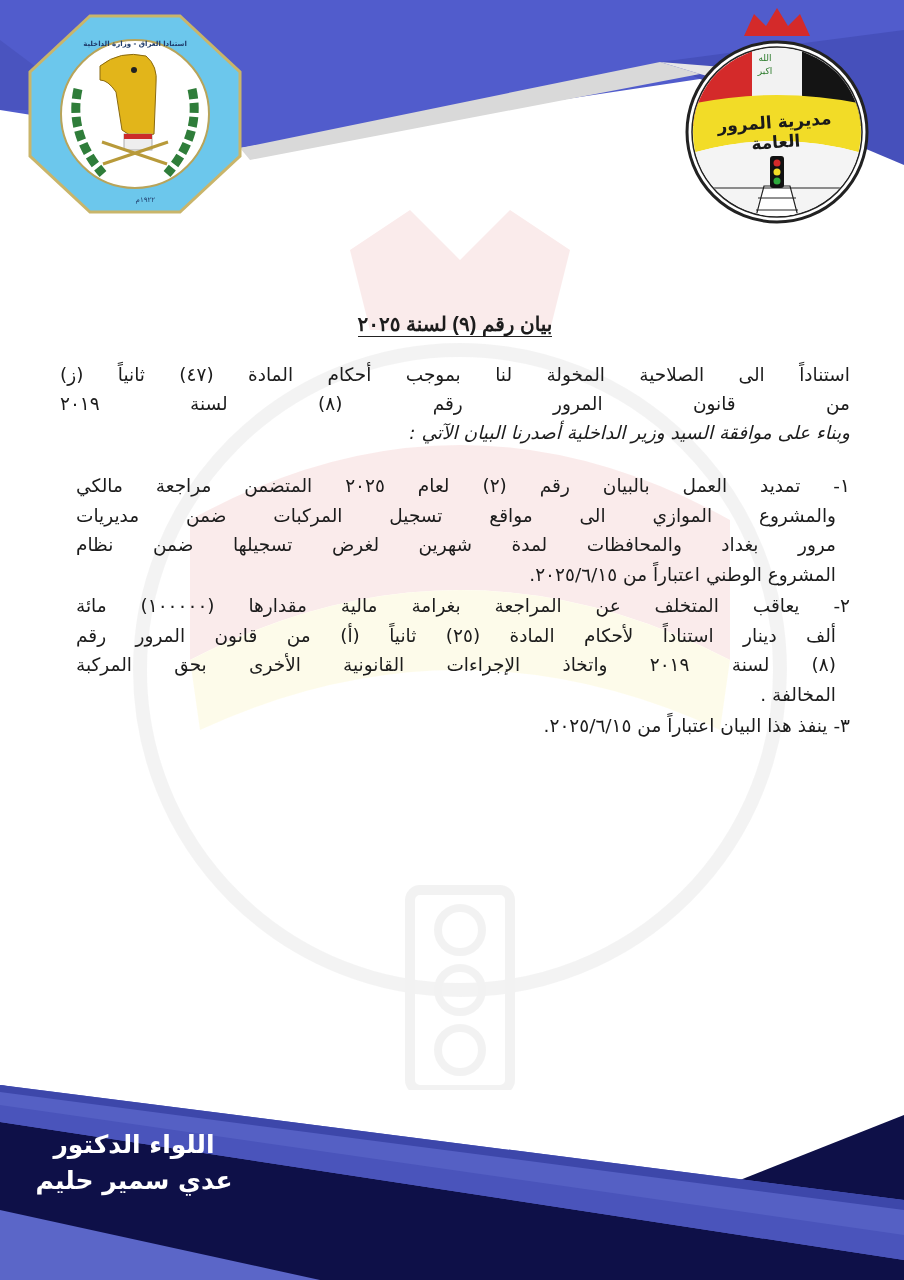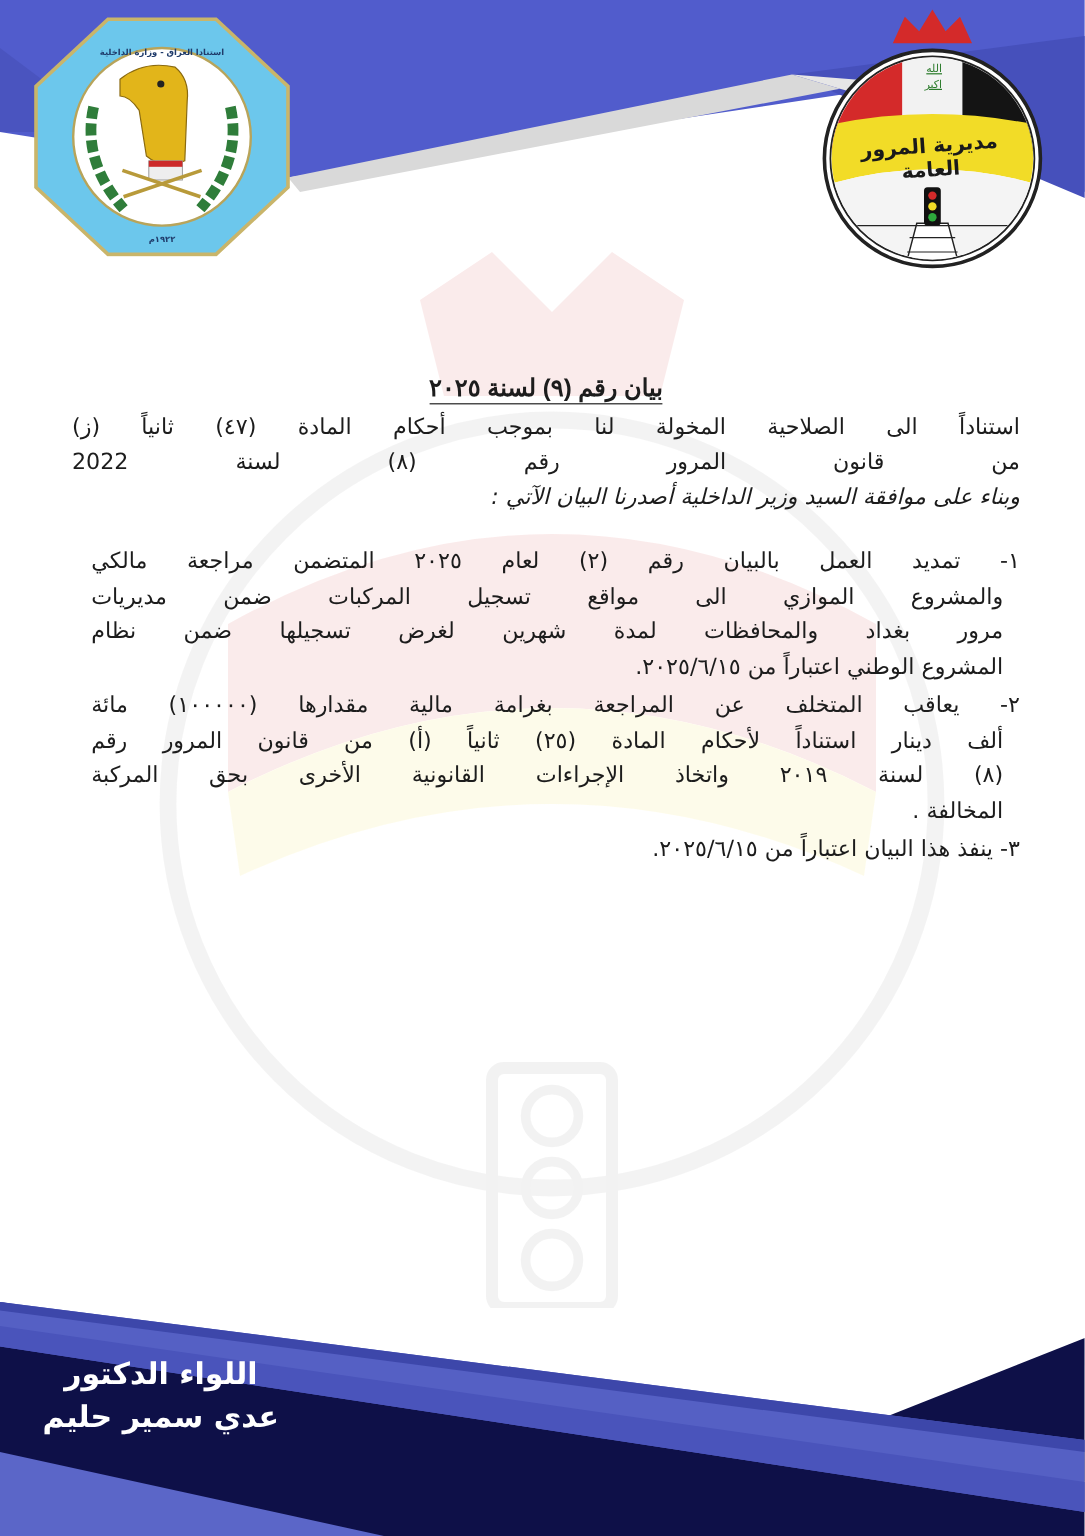--- a/index.html
+++ b/index.html
@@ -14,41 +14,41 @@
 
     
     .logo-moi { position: absolute; left: 28px; top: 14px; width: 214px; height: 200px; z-index: 5; }
     .logo-traffic { position: absolute; left: 682px; top: 6px; width: 190px; height: 224px; z-index: 5; }
     .logo-traffic-banner {
       position: absolute; left: 700px; top: 112px; width: 150px; text-align: center;
       font-family: "DejaVu Sans", sans-serif; font-weight: bold; font-size: 17px; color: #1a1a1a;
       direction: rtl; z-index: 6; transform: rotate(-4deg);
     }
     .logo-traffic-allah {
-      position: absolute; left: 745px; top: 52px; width: 40px; 
-      font-size: 9px; color: #2a7a2a; direction: rtl; z-index: 6; line-height: 13px; text-decoration: underline;
+      position: absolute; left: 745px; top: 52px; width: 40px; text-align: center;
+      font-size: 9px; color: #2a7a2a; direction: rtl; z-index: 6; line-height: 13px;
     }
     .logo-moi-arc {
       position: absolute; left: 70px; top: 40px; width: 130px; text-align: center;
       font-size: 7px; color: #1f3b6a; font-weight: bold; direction: rtl; z-index: 6;
     }
     .logo-moi-year {
-      position: absolute; left: 115px; top: 196px; width: 40px; text-align: center;
-      font-size: 7px; color: #1f3b6a; direction: rtl; z-index: 6; font-weight: bold;
+      position: absolute; left: 115px; top: 196px; width: 40px; text-align: right;
+      font-size: 7px; color: #1f3b6a; direction: rtl; z-index: 6;
     }
 
     
     .doc { position: absolute; left: 60px; top: 310px; width: 790px; z-index: 4; direction: rtl; color: #1c1c1c; }
     .doc-title {
       display: block; width: 100%; text-align: center;
       font-family: Liberation Sans, sans-serif; font-weight: bold; font-size: 20px; line-height: 28px;
     }
     .doc-title span { border-bottom: 1.5px solid #222; padding-bottom: 1px; }
 
-    .intro { margin-top: 4px; font-family: "DejaVu Sans", sans-serif; font-size: 18.5px; line-height: 29px; }
+    .intro { margin-top: 22px; font-family: "DejaVu Sans", sans-serif; font-size: 18.5px; line-height: 29px; }
     .intro .line { display: block; text-align: justify; text-align-last: justify; white-space: nowrap; }
     .intro .line.last { text-align-last: right; font-style: italic; }
 
     .items { margin-top: 24px; font-family: "DejaVu Sans", sans-serif; font-size: 18.5px; line-height: 29.5px; }
     .item { display: block; margin-bottom: 2px; margin-left: 16px; }
     .item .line { display: block; text-align: justify; text-align-last: justify; white-space: nowrap; }
     .item .line.first { padding-right: 0; }
     .item .line.cont { padding-right: 14px; }
     .item .line.last { text-align-last: right; }
 
@@ -144,21 +144,21 @@
 </div>
 <div class="logo-traffic-banner">مديرية المرور العامة</div>
 
 <div class="doc">
   <div class="doc-title">
     <span>بيان رقم (٩) لسنة ٢٠٢٥</span>
   </div>
 
   <div class="intro">
     <span class="line">استناداً الى الصلاحية المخولة لنا بموجب أحكام المادة (٤٧) ثانياً (ز)</span>
-    <span class="line">من قانون المرور رقم (٨) لسنة 2022</span>
+    <span class="line">من قانون المرور رقم (٨) لسنة ٢٠١٩</span>
     <span class="line last">وبناء على موافقة السيد وزير الداخلية أصدرنا البيان الآتي :</span>
   </div>
 
   <div class="items">
     <div class="item">
       <span class="line first">١- تمديد العمل بالبيان رقم (٢) لعام ٢٠٢٥ المتضمن مراجعة مالكي</span>
       <span class="line cont">والمشروع الموازي الى مواقع تسجيل المركبات ضمن مديريات</span>
       <span class="line cont">مرور بغداد والمحافظات لمدة شهرين لغرض تسجيلها ضمن نظام</span>
       <span class="line cont last">المشروع الوطني اعتباراً من ٢٠٢٥/٦/١٥.</span>
     </div>

